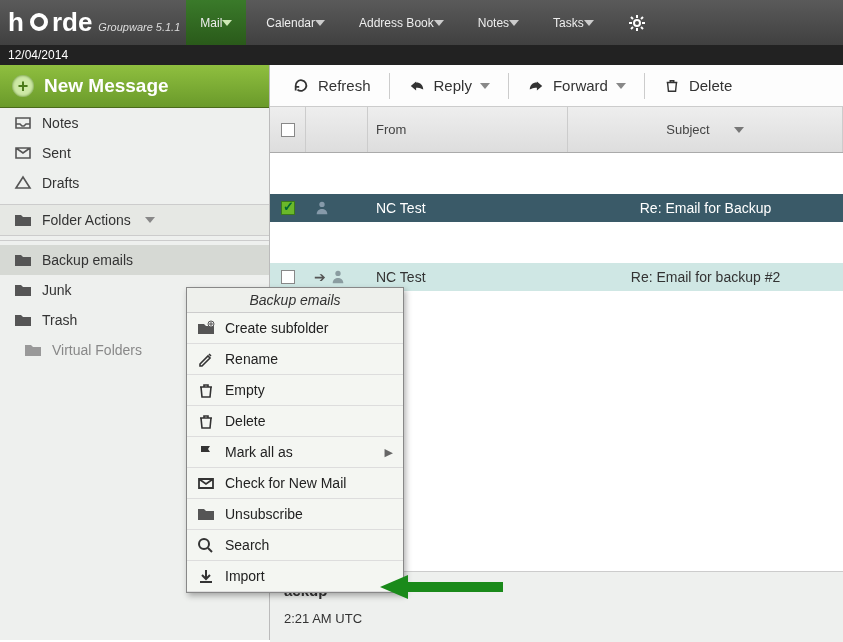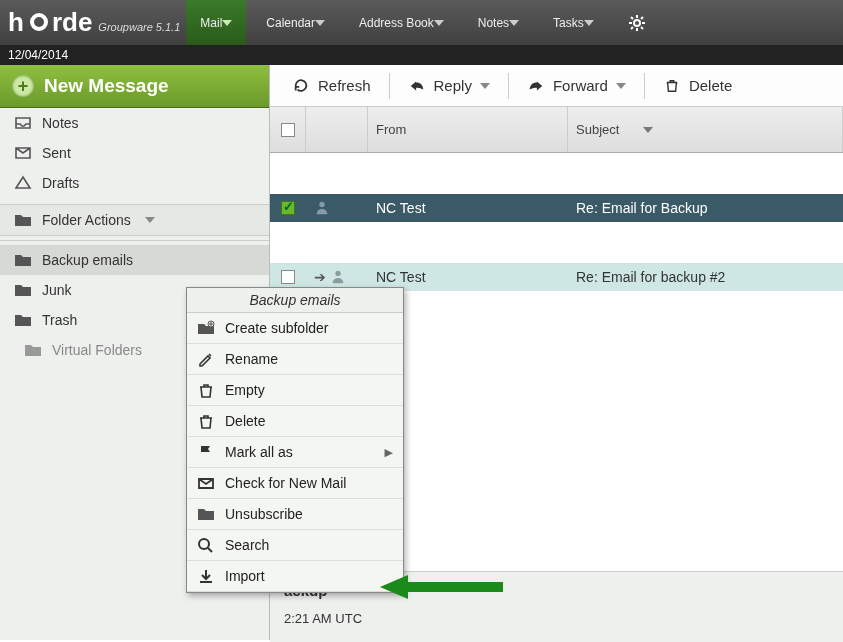--- a/index.html
+++ b/index.html
@@ -26,21 +26,21 @@
   .icon { width:18px; height:16px; display:inline-block; fill:#555; }
   .content { flex:1; display:flex; flex-direction:column; background:#fff;}
   .toolbar { display:flex; align-items:center; gap:0; padding:6px 8px; border-bottom:1px solid #ccc; background:#fdfdfd;}
   .tbtn { display:flex; align-items:center; gap:8px; padding:6px 14px; font-size:15px; color:#333; cursor:pointer; }
   .tsep { width:1px; height:26px; background:#ccc; margin:0 4px;}
   .colhdr { display:flex; background:linear-gradient(#eee,#ddd); border-bottom:1px solid #aaa; font-size:13px; color:#444;}
   .colhdr > div { padding:15px 8px; border-right:1px solid #ccc;}
   .col-chk{ width:36px; display:flex;align-items:center;justify-content:center;}
   .col-ico{ width:62px;}
   .col-from{ width:200px;}
-  .col-subj{ flex:1; display:flex; align-items:center; gap:24px;}
+  .col-subj{ flex:1; display:flex; align-items:center; gap:24px;justify-content:center;}
   .row { display:flex; align-items:center; font-size:14px;margin-top:41px; }
   .row > div{ padding:6px 8px;}
   .row.sel { background:#3a5a68; color:#fff;}
   .row.alt { background:#cfe7e4;}
   .chkbox { width:14px;height:14px; border:1px solid #888; background:#fff; display:inline-block;}
   .chkbox.green{ background:#6ab82a; border-color:#3a7a1a; position:relative;}
   .chkbox.green::after{ content:"✓"; color:#063; position:absolute; top:-3px; left:1px; font-size:13px; font-weight:bold;}
   .person{ width:16px;height:16px; fill:#7a8a90; opacity:.8;}
   .row.sel .person{ fill:#9ab;}
   .fwd-arrow{ color:#555; font-size:14px;}

